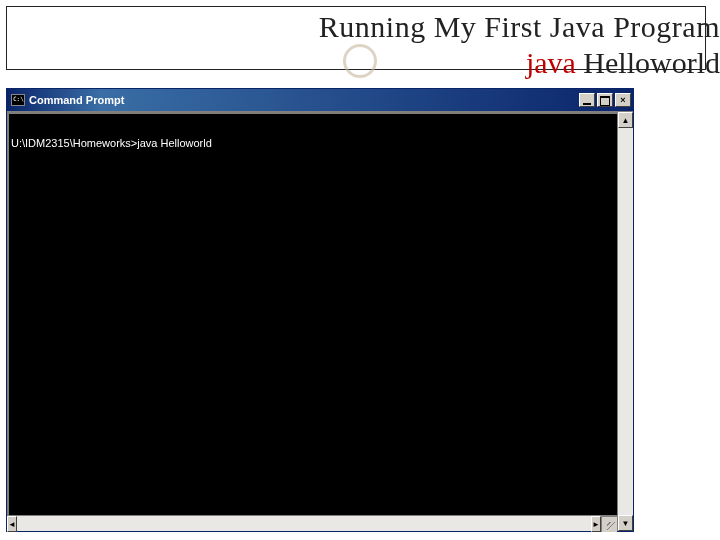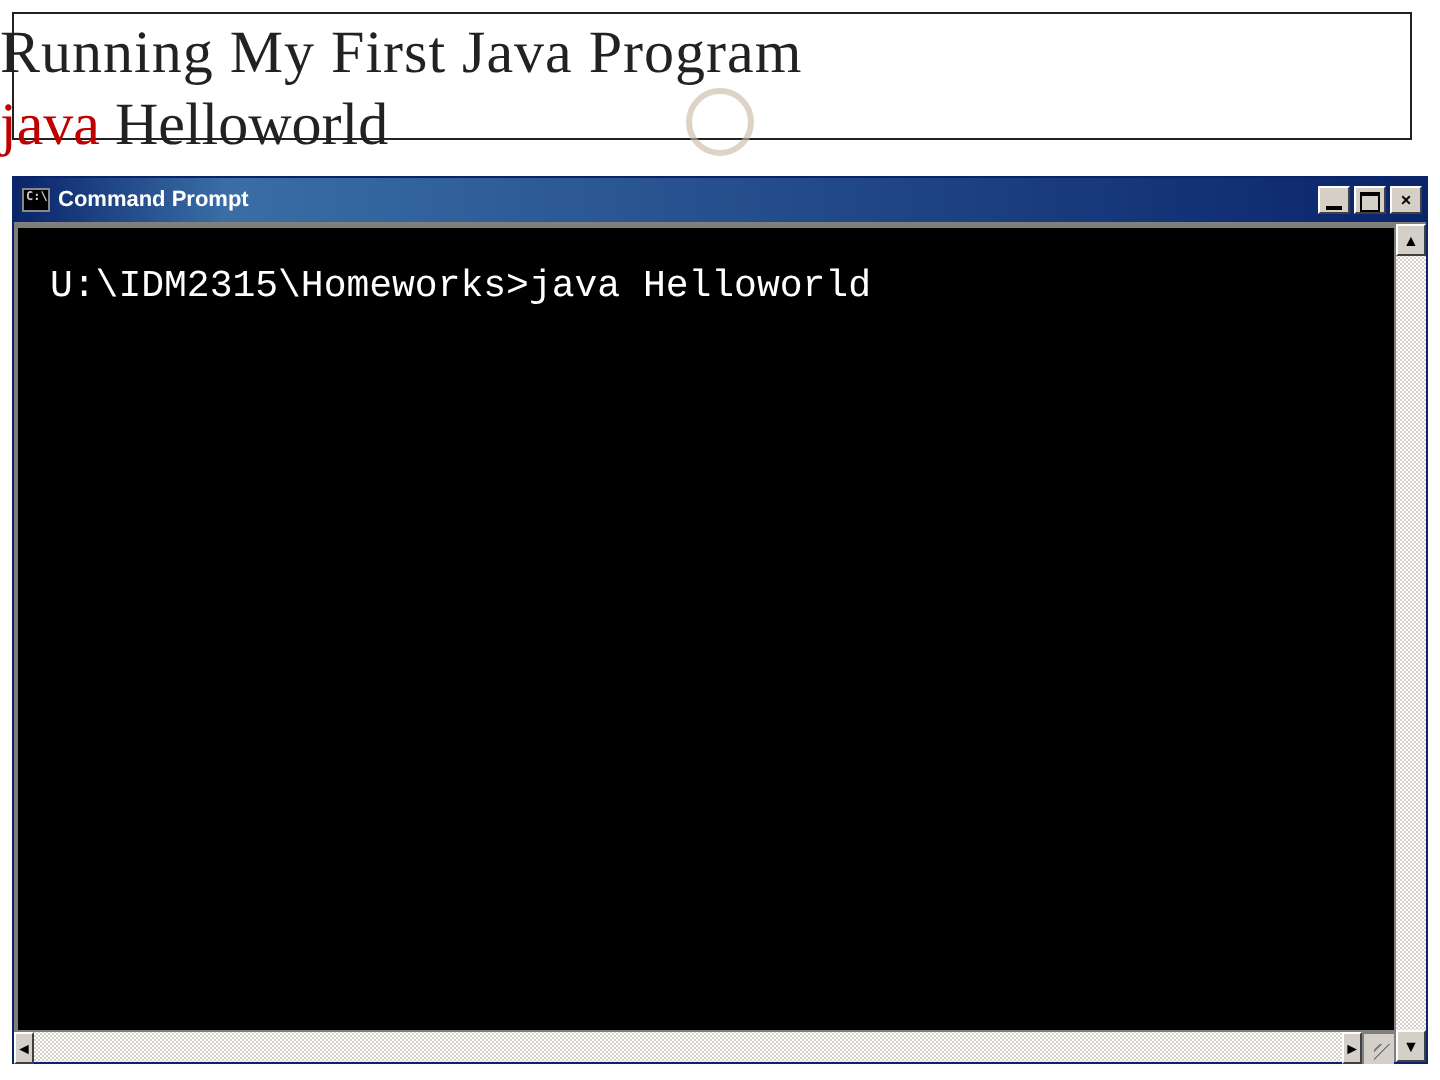--- a/index.html
+++ b/index.html
@@ -14,21 +14,21 @@
   .slide-border {
     position: absolute;
     top: 6px; left: 6px;
     width: 700px;
     height: 64px;
     border: 1px solid #222;
     pointer-events: none;
   }
   .title-area {
     padding-top: 10px;
-    text-align: left;
+    text-align: right;
   }
   .title-area h1 {
     font-weight: normal;
     font-size: 30px;
     color: #222;
     letter-spacing: 0.5px;
   }
   .subtitle {
     font-size: 30px;
     color: #222;
@@ -49,21 +49,21 @@
     border-radius: 50%;
     opacity: 0.6;
     pointer-events: none;
   }
 
   
   .cmd-window {
     position: absolute;
     top: 88px;
     left: 6px;
-    width: 708px;
+    width: 628px;
     height: 444px;
     background: #ece9d8;
     border: 1px solid #0a246a;
     box-shadow: inset -1px -1px 0 #404040, inset 1px 1px 0 #fff;
     display: flex;
     flex-direction: column;
   }
   .titlebar {
     height: 22px;
     background: linear-gradient(to right, #0a246a 0%, #3a6ea5 15%, #0a246a 100%);
@@ -117,24 +117,24 @@
   .terminal-wrap {
     flex: 1;
     display: flex;
     flex-direction: column;
     background: #fff;
   }
   .terminal {
     flex: 1;
     background: #000;
     color: #fff;
-    font-family: Liberation Mono, monospace;
-    font-size: 19px;
+    font-family: Liberation Sans, sans-serif;
+    font-size: 11px;
     line-height: 18px;
-    padding: 2px 16px;
+    padding: 2px 2px;
     white-space: pre;
     overflow: hidden;
     border: 2px inset #d4d0c8;
     border-right: none;
     border-bottom: none;
   }
   .terminal .line { display: block; }
 
   
   .vscroll {

